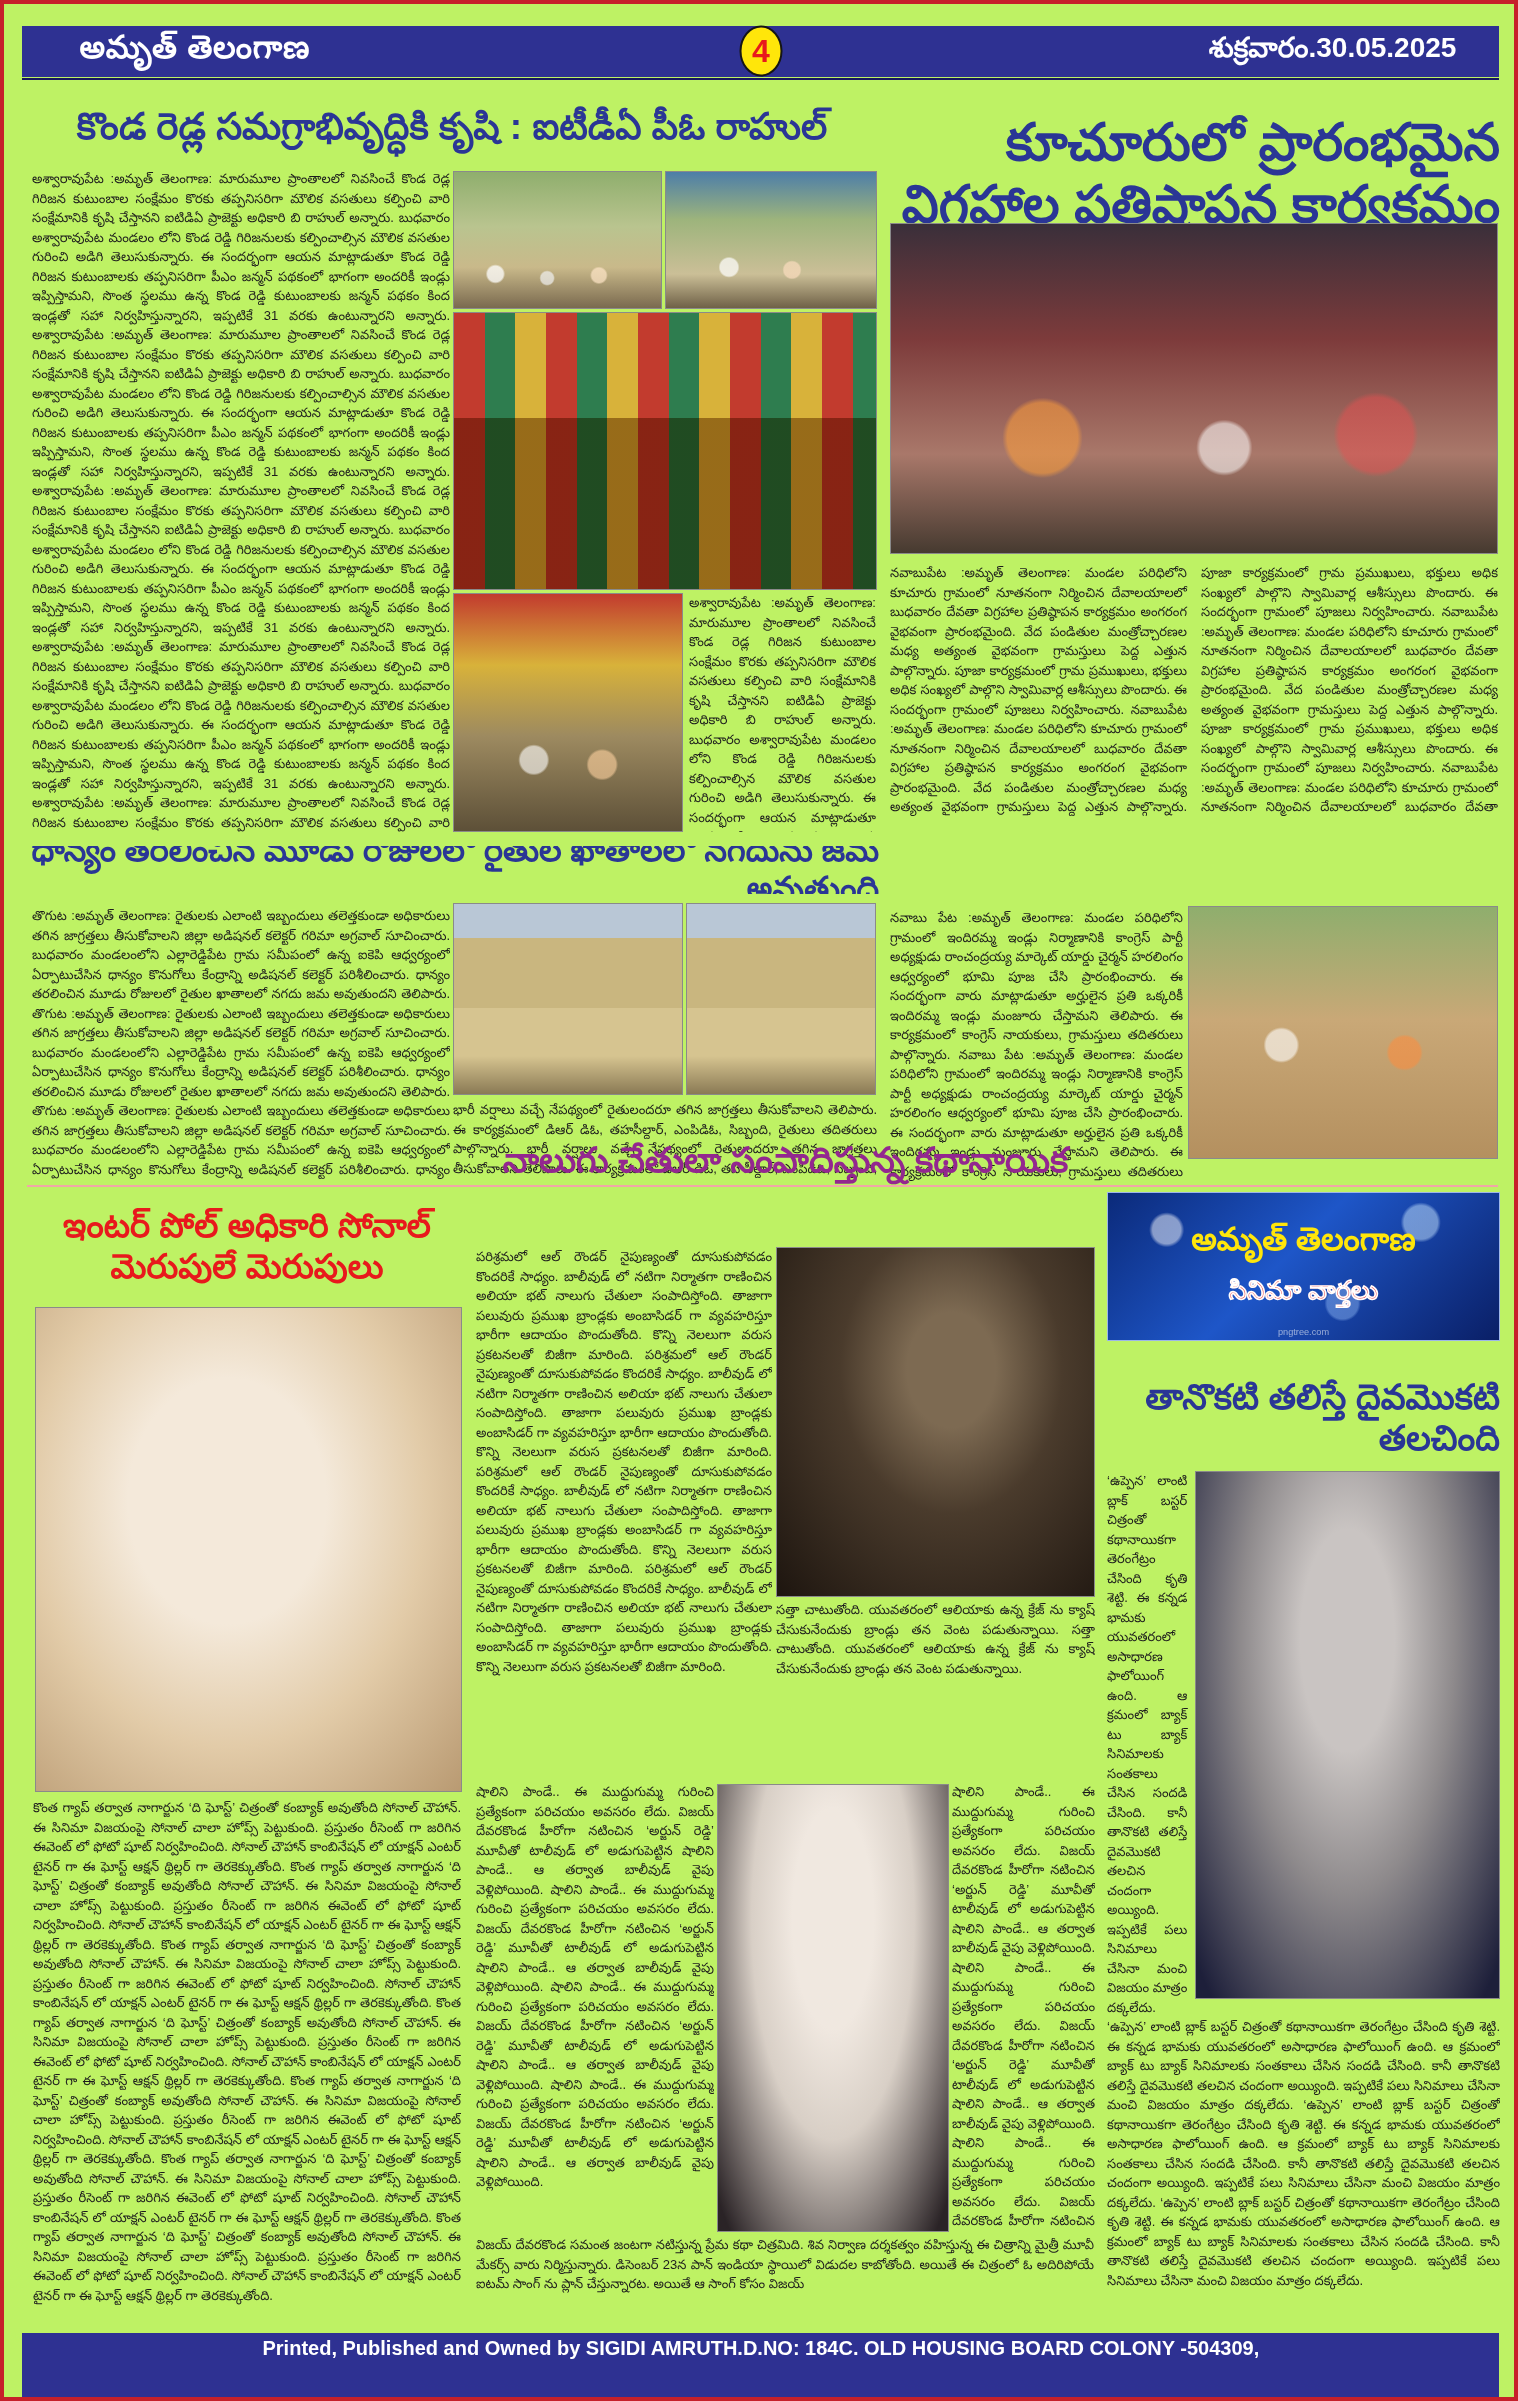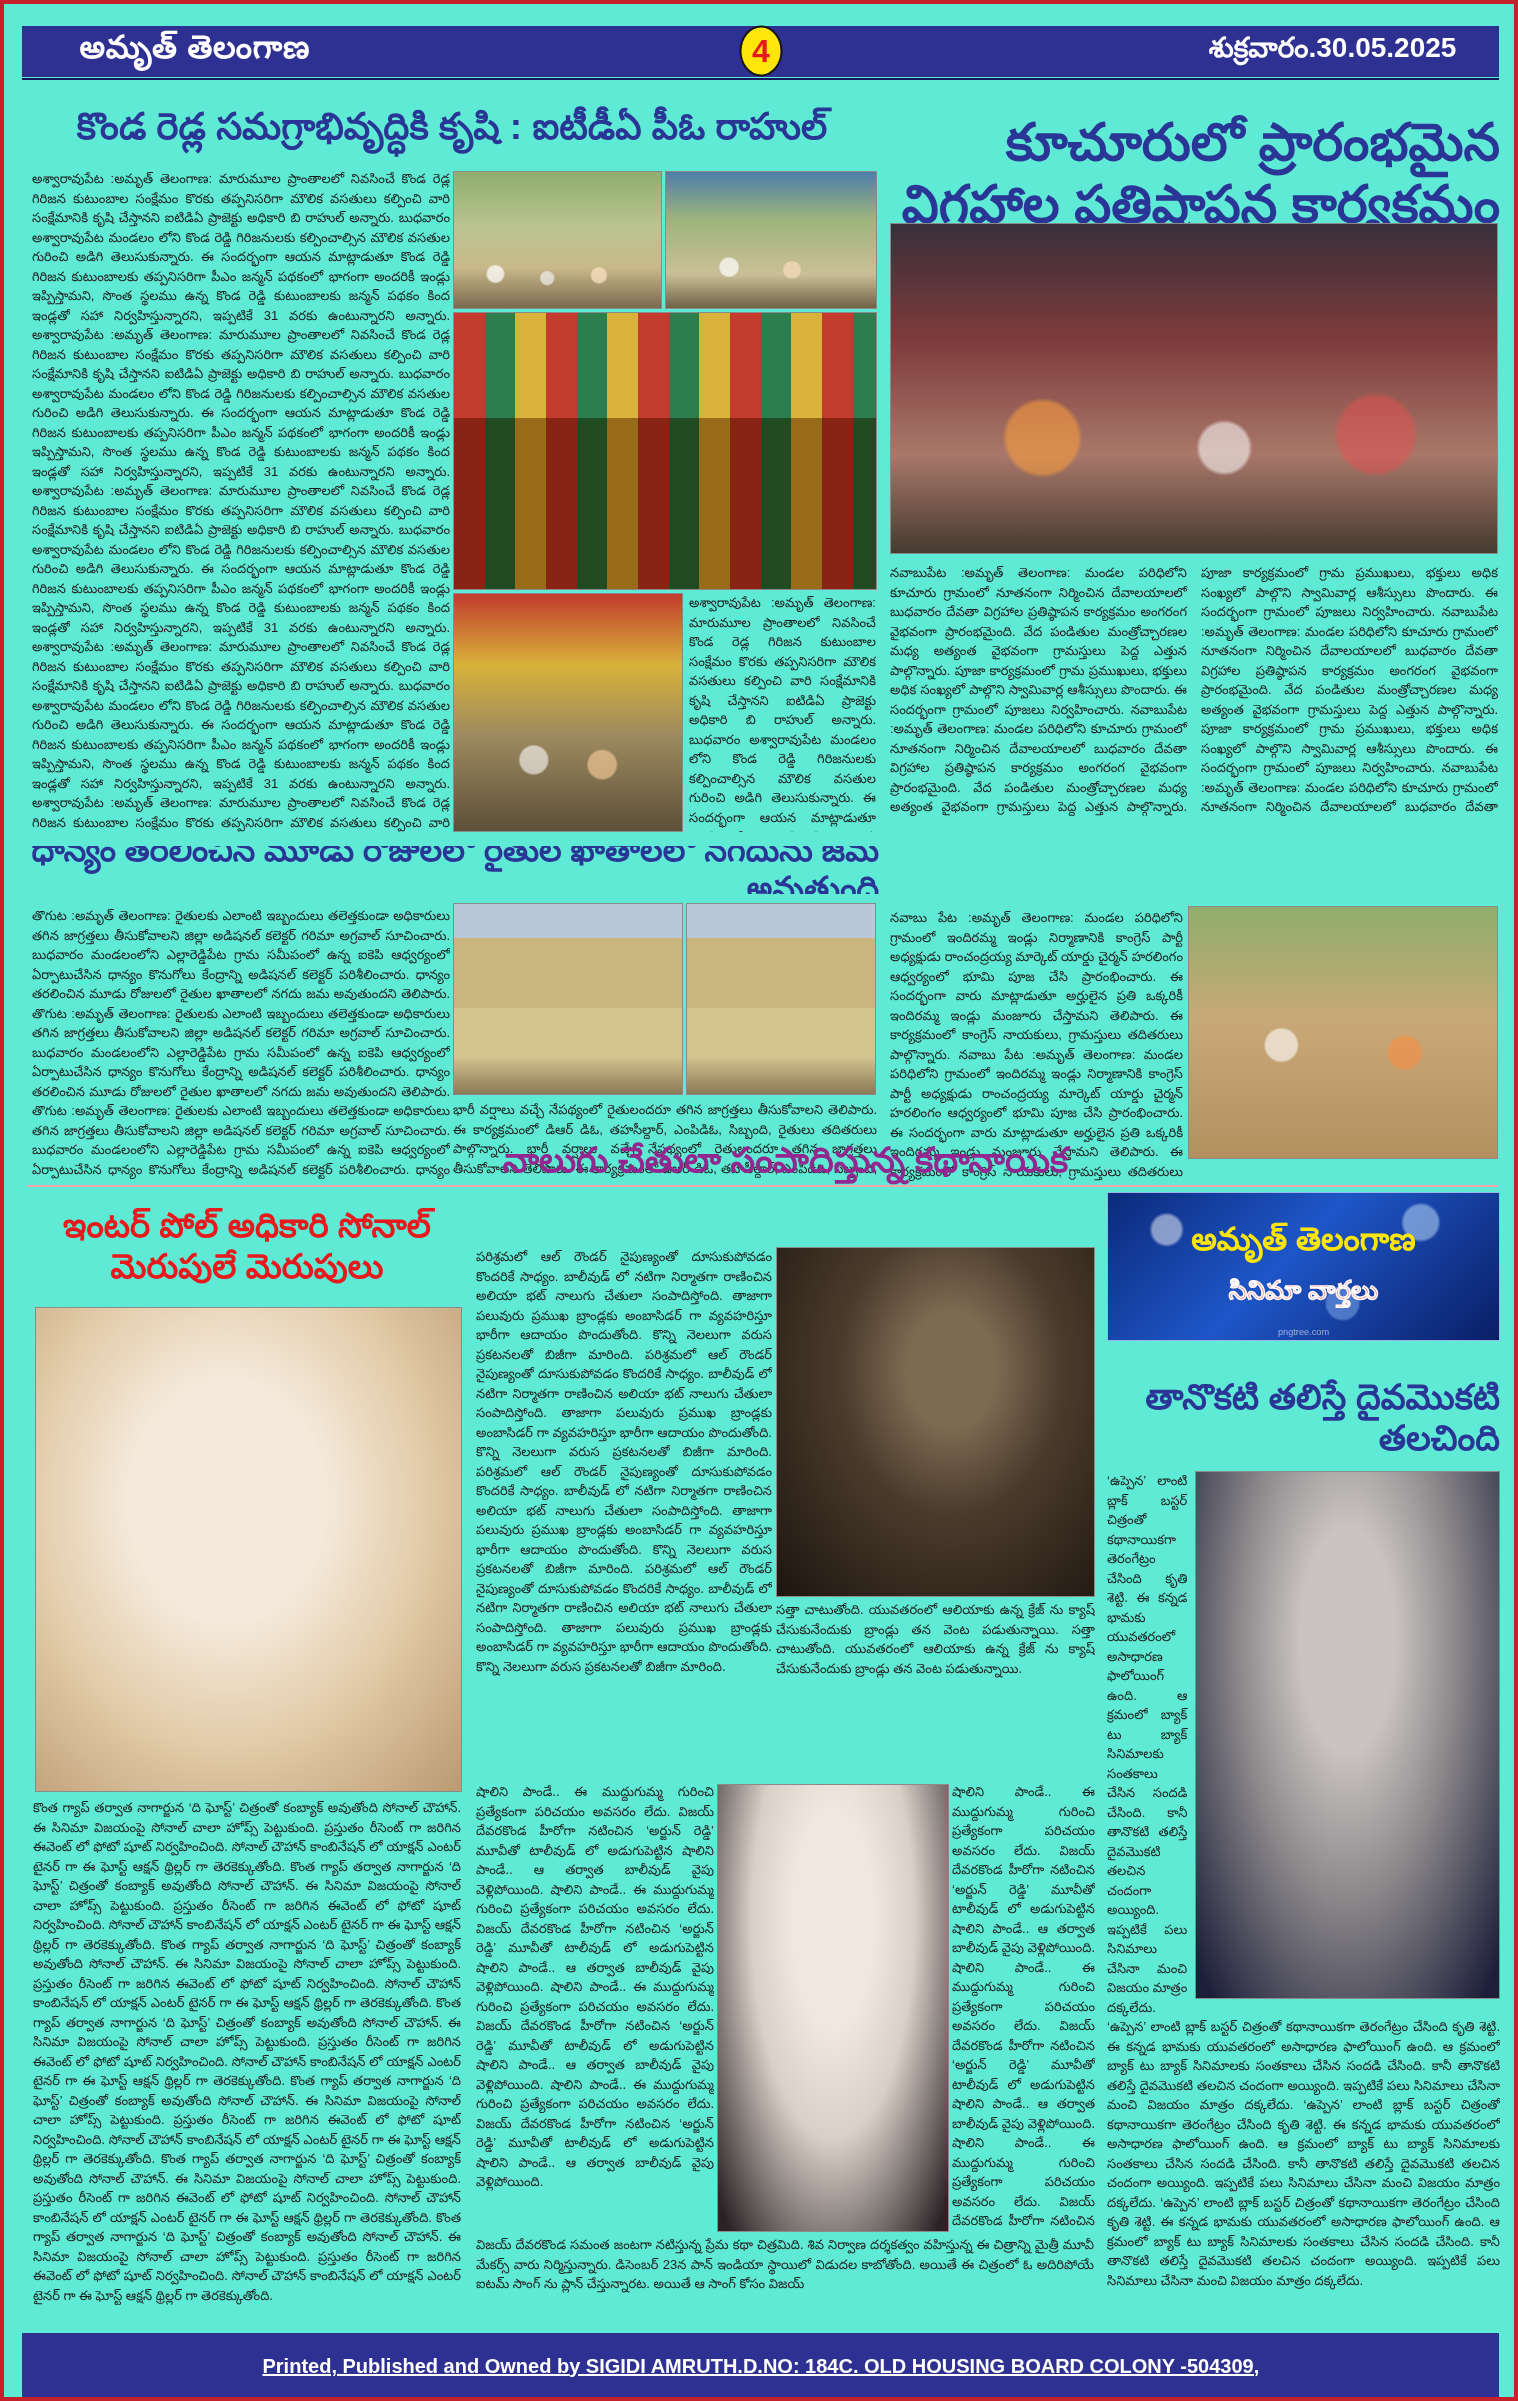--- a/index.html
+++ b/index.html
@@ -1,20 +1,20 @@
 <!DOCTYPE html>
 <html style="font-size:12.3px"><head>
 <meta charset="utf-8">
 <style>
   * { margin:0; padding:0; box-sizing:border-box; }
   html,body { background:#e9e9e9; }
   body { font-family:"Liberation Sans", sans-serif; }
   .page {
     position:relative; width:1518px; height:2401px; margin:0 auto;
-    background:#5eead4; border:4.6px solid #c6202a; overflow:hidden;
+    background:#bef264; border:4.6px solid #c6202a; overflow:hidden;
   }
   .abs { position:absolute; }
   
   .bar { background:#2e3192; color:#fff; }
   .header-bar { display:flex; align-items:center; }
   .masthead { margin-left:57px; font-size:32px; font-weight:bold; letter-spacing:0.8px; }
   .page-badge {
     position:absolute; left:50%; top:50%; transform:translate(-50%,-50%);
     width:43px; height:51px; background:#ffe60a; border:2.3px solid #151515;
     border-radius:50%; display:flex; align-items:center; justify-content:center;
@@ -90,22 +90,22 @@
       linear-gradient(135deg,#0b2a7a 0%,#1e56c8 45%,#0a1f66 100%);
     border:1.5px solid #9db6e8;
     display:flex; flex-direction:column; align-items:center; justify-content:center; gap:10.7px;
     position:relative;
   }
   .cine-banner .l1 { color:#ffe60a; font-size:32px; font-weight:bold; }
   .cine-banner .l2 { color:#e8191c; font-size:26px; font-weight:bold; -webkit-text-stroke:0.8px #fff; }
   .cine-banner .wm { position:absolute; bottom:3.1px; left:50%; transform:translateX(-50%);
     color:rgba(255,255,255,.55); font-size:9.2px; }
   .divider { background:#f0a7a7; }
-  .footer { display:flex; flex-direction:column; justify-content:center;
-    font-size:20px; line-height:1.55; font-weight:bold; text-align:center;text-decoration:underline; }
+  .footer { display:flex; flex-direction:row; justify-content:center;
+    font-size:20px; line-height:1.55; font-weight:bold; text-align:center; }
   .wrapbox { overflow:hidden; }
   .wrapbox .float-photo { float:right; margin:0 0 6.1px 7.7px; }
 </style>
 </head>
 <body>
 
 <div class="page">
 
   <div class="abs bar header-bar" style="left:18.4px; top:21.5px; width:1477px; height:51px;">
     <div class="masthead">అమృత్ తెలంగాణ</div>

